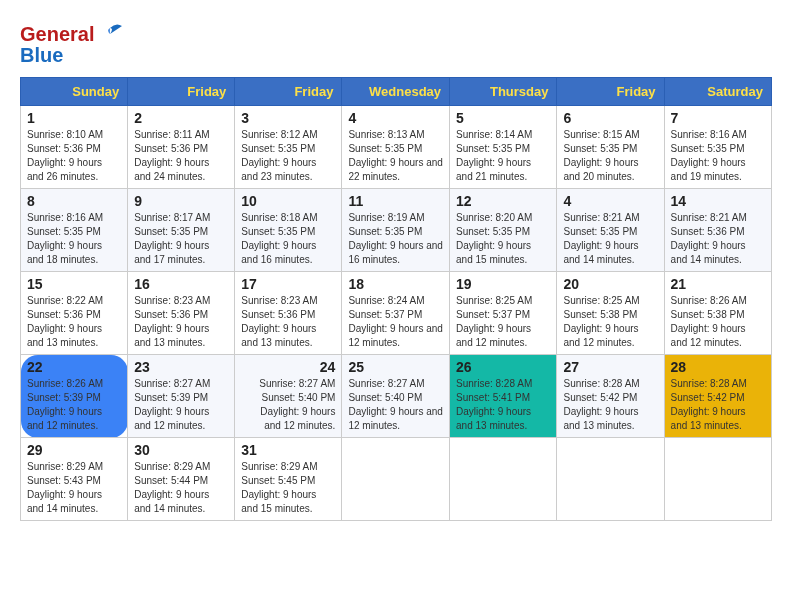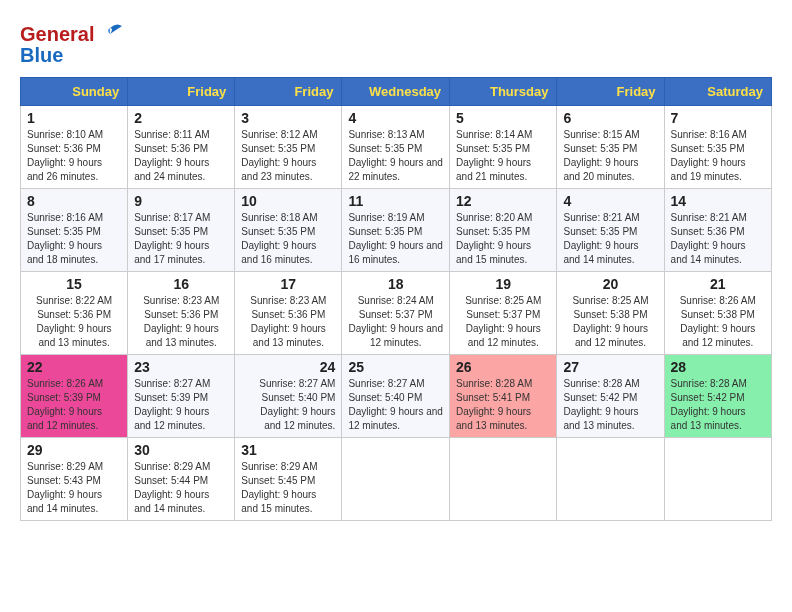--- a/index.html
+++ b/index.html
@@ -162,21 +162,21 @@
       </td>
         <td style="background: rgb(245, 247, 252);">
         <span class="day-num">4</span>
         <span class="day-info">Sunrise: 8:21 AM<br>Sunset: 5:35 PM<br>Daylight: 9 hours and 14 minutes.</span>
       </td>
         <td style="background: rgb(245, 247, 252);">
         <span class="day-num">14</span>
         <span class="day-info">Sunrise: 8:21 AM<br>Sunset: 5:36 PM<br>Daylight: 9 hours and 14 minutes.</span>
       </td>
       </tr>
-      <tr style="background: #701a75; text-align: center;">
+      <tr style="background: #701a75;">
         <td style="background: rgb(255, 255, 255);">
         <span class="day-num">15</span>
         <span class="day-info">Sunrise: 8:22 AM<br>Sunset: 5:36 PM<br>Daylight: 9 hours and 13 minutes.</span>
       </td>
         <td style="background: rgb(255, 255, 255);">
         <span class="day-num">16</span>
         <span class="day-info">Sunrise: 8:23 AM<br>Sunset: 5:36 PM<br>Daylight: 9 hours and 13 minutes.</span>
       </td>
         <td style="background: rgb(255, 255, 255); margin-left: 12px;">
         <span class="day-num">17</span>
@@ -193,45 +193,45 @@
         <td style="background: rgb(255, 255, 255);">
         <span class="day-num">20</span>
         <span class="day-info">Sunrise: 8:25 AM<br>Sunset: 5:38 PM<br>Daylight: 9 hours and 12 minutes.</span>
       </td>
         <td style="background: rgb(255, 255, 255);">
         <span class="day-num">21</span>
         <span class="day-info">Sunrise: 8:26 AM<br>Sunset: 5:38 PM<br>Daylight: 9 hours and 12 minutes.</span>
       </td>
       </tr>
       <tr style="background: rgb(245, 247, 252);">
-        <td style="background: #ec4899;">
+        <td style="background: #3b82f6; border-radius: 17px;">
         <span class="day-num">22</span>
         <span class="day-info">Sunrise: 8:26 AM<br>Sunset: 5:39 PM<br>Daylight: 9 hours and 12 minutes.</span>
       </td>
         <td style="background: rgb(245, 247, 252);">
         <span class="day-num">23</span>
         <span class="day-info">Sunrise: 8:27 AM<br>Sunset: 5:39 PM<br>Daylight: 9 hours and 12 minutes.</span>
       </td>
         <td style="background: rgb(245, 247, 252); text-align: right;">
         <span class="day-num">24</span>
         <span class="day-info">Sunrise: 8:27 AM<br>Sunset: 5:40 PM<br>Daylight: 9 hours and 12 minutes.</span>
       </td>
         <td style="background: rgb(245, 247, 252);">
         <span class="day-num">25</span>
         <span class="day-info">Sunrise: 8:27 AM<br>Sunset: 5:40 PM<br>Daylight: 9 hours and 12 minutes.</span>
       </td>
-        <td style="background: #fca5a5;">
+        <td style="background: #14b8a6;">
         <span class="day-num">26</span>
         <span class="day-info">Sunrise: 8:28 AM<br>Sunset: 5:41 PM<br>Daylight: 9 hours and 13 minutes.</span>
       </td>
         <td style="background: rgb(245, 247, 252);">
         <span class="day-num">27</span>
         <span class="day-info">Sunrise: 8:28 AM<br>Sunset: 5:42 PM<br>Daylight: 9 hours and 13 minutes.</span>
       </td>
-        <td style="background: #86efac;">
+        <td style="background: #eab308;">
         <span class="day-num">28</span>
         <span class="day-info">Sunrise: 8:28 AM<br>Sunset: 5:42 PM<br>Daylight: 9 hours and 13 minutes.</span>
       </td>
       </tr>
       <tr style="background: rgb(255, 255, 255);">
         <td style="background: rgb(255, 255, 255);">
         <span class="day-num">29</span>
         <span class="day-info">Sunrise: 8:29 AM<br>Sunset: 5:43 PM<br>Daylight: 9 hours and 14 minutes.</span>
       </td>
         <td style="background: rgb(255, 255, 255);">

